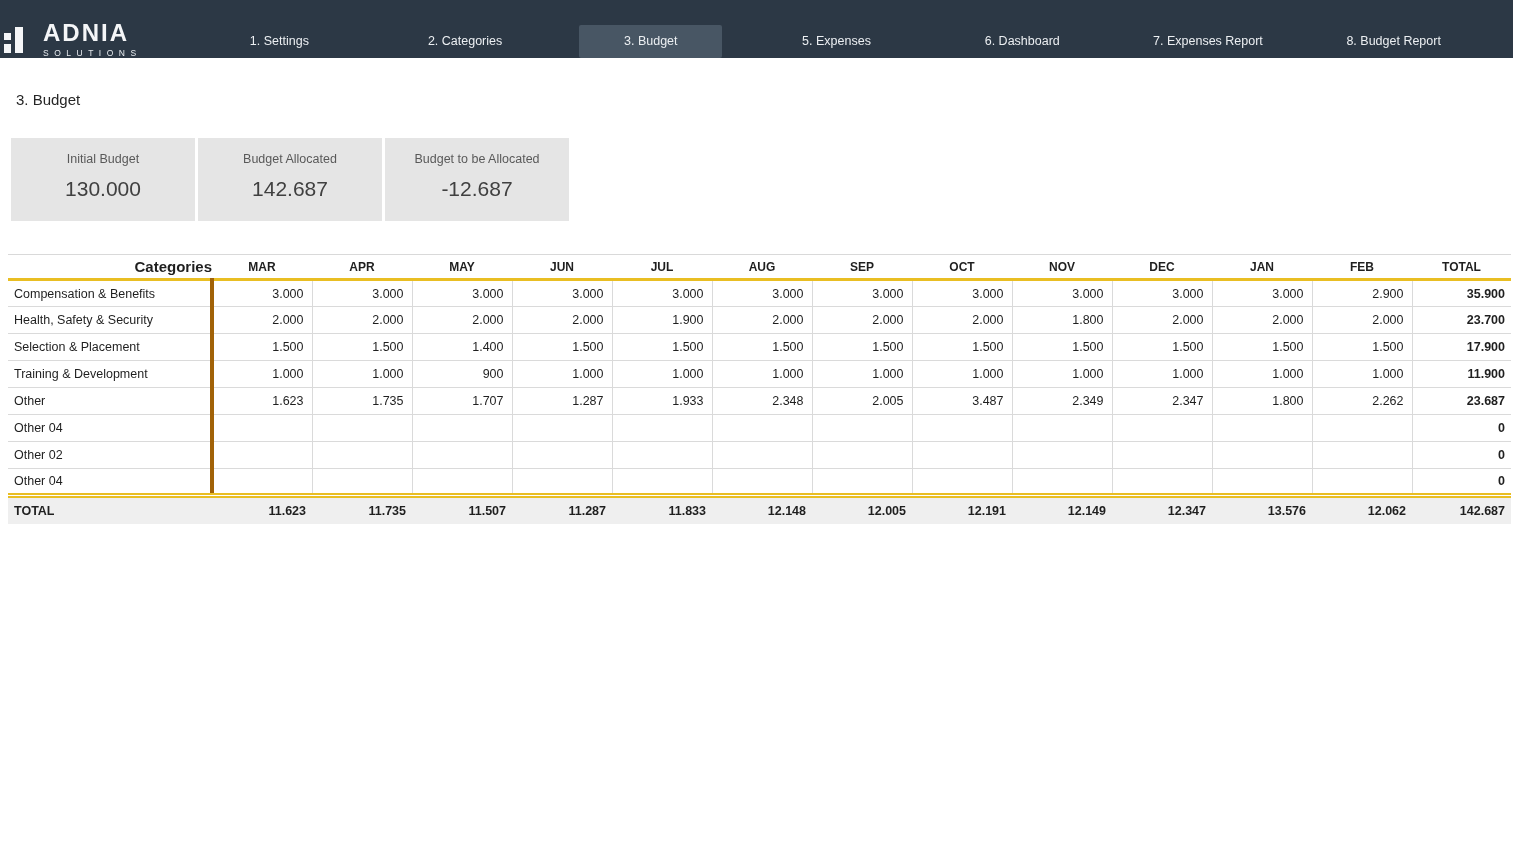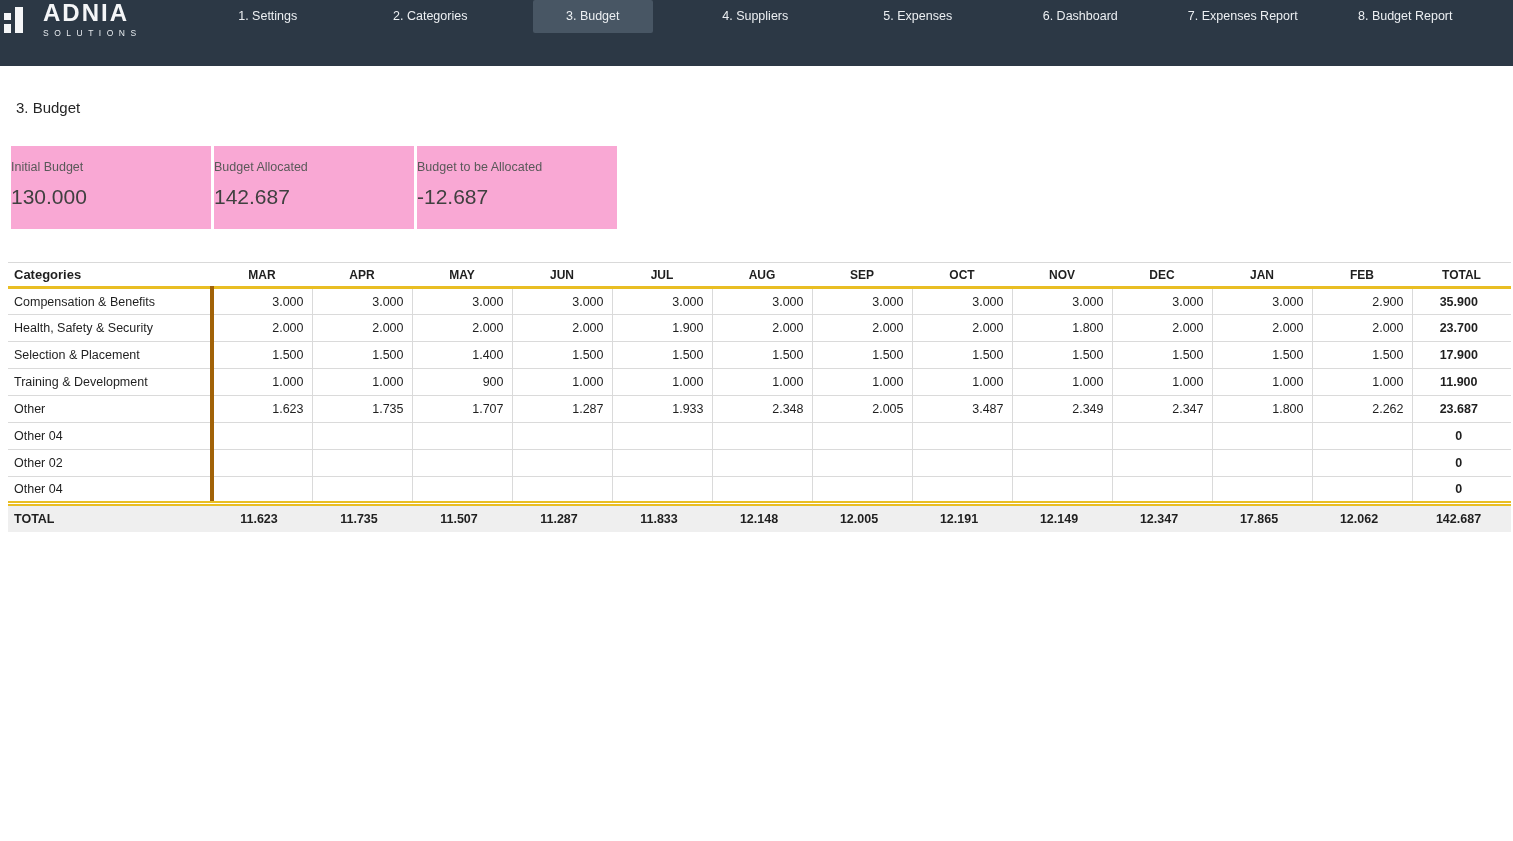--- a/index.html
+++ b/index.html
@@ -1,54 +1,54 @@
 <!DOCTYPE html>
 <html><head>
 <meta charset="utf-8">
 <style>
   * { box-sizing: border-box; margin: 0; padding: 0; }
   html, body { width: 1513px; height: 841px; background: #ffffff;
     font-family: "Liberation Sans", sans-serif; overflow: hidden; }
 
   
-  .topnav { height: 66px; background: #2C3845; display: flex; align-items: flex-start; }
+  .topnav { height: 58px; background: #2C3845; display: flex; align-items: flex-end; }
   .logo { width: 208px; display: flex; align-items: center; gap: 9px; overflow: hidden; }
   .logo-icon { flex: 0 0 auto; margin-left: -4px; }
   .logo-text-brand { color: #F5F6F8; font-size: 24px; font-weight: 700;
     letter-spacing: 2px; line-height: 24px; }
   .logo-text-sub { color: #E6EAEE; font-size: 8.5px; letter-spacing: 5.5px;
     margin-top: 3px; }
   .nav-tabs { flex: 1; display: flex; align-items: center; padding-right: 48px; gap: 43px; }
   .tab { flex: 1; height: 33px; line-height: 33px; text-align: center;
     color: #ECEFF2; font-size: 12.5px; border-radius: 2px; cursor: pointer;
     white-space: nowrap; }
   .tab.active { background: #485664; }
 
   
   .page-title { margin: 33px 0 0 16px; font-size: 15px; font-weight: 400; color: #262626; }
 
   .kpi-row { display: flex; gap: 3px; margin: 30px 0 0 11px; }
-  .kpi-card { width: 200px; height: 83px; background: #f9a8d4; text-align: left; }
+  .kpi-card { width: 184px; height: 83px; background: #e5e5e5; text-align: center; }
   .kpi-label { margin-top: 14px; font-size: 12.5px; color: #595959; }
   .kpi-value { margin-top: 11px; font-size: 21px; color: #404040; }
 
   
   .budget-table { border-collapse: collapse; table-layout: fixed; width: 1503px;
     margin: 33px 0 0 8px; font-size: 12.5px; color: #1F1F1F; }
   .budget-table thead th { height: 25px; border-top: 1px solid #D9D9D9;
     border-bottom: 3px solid #E9BE23; font-weight: 700; font-size: 12px;
     text-align: center; vertical-align: middle; }
-  .budget-table thead th.cat-h { text-align: left; padding-left: 6px; font-size: 13px; }
+  .budget-table thead th.cat-h { text-align: right; padding-left: 6px; font-size: 15px; }
   .budget-table tbody td { height: 27px; border-bottom: 1px solid #DADADA;
     vertical-align: middle; }
   .budget-table td.cat { padding-left: 6px; border-right: 4px solid #a16207;
     text-align: left; }
   .budget-table td.num { text-align: right; padding-right: 8px;
     border-right: 1px solid #DADADA; }
-  .budget-table td.rowtotal { text-align: center; padding-right: 6px; font-weight: 700; }
+  .budget-table td.rowtotal { text-align: right; padding-right: 6px; font-weight: 700; }
   .budget-table tfoot td { height: 28px; background: #EFEFEF;
     border-top: 5px double #E9BE23; font-weight: 700; vertical-align: middle; }
   .budget-table tfoot td.cat { border-right: none; }
   .budget-table tfoot td.num { border-right: none; }
 </style>
 </head>
 <body>
 
 <nav class="topnav">
   <div class="logo">
@@ -60,21 +60,20 @@
     </svg>
     <div>
       <div class="logo-text-brand">ADNIA</div>
       <div class="logo-text-sub">SOLUTIONS</div>
     </div>
   </div>
   <div class="nav-tabs">
       <div class="tab">1. Settings</div>
       <div class="tab">2. Categories</div>
       <div class="tab active">3. Budget</div>
-      <div class="tab">4. Suppliers</div>
       <div class="tab">5. Expenses</div>
       <div class="tab">6. Dashboard</div>
       <div class="tab">7. Expenses Report</div>
       <div class="tab">8. Budget Report</div>
     </div>
 </nav>
 
 <h1 class="page-title">3. Budget</h1>
 
 <div class="kpi-row">
@@ -263,18 +262,18 @@
         <td class="num rowtotal">11.623</td>
         <td class="num rowtotal">11.735</td>
         <td class="num rowtotal">11.507</td>
         <td class="num rowtotal">11.287</td>
         <td class="num rowtotal">11.833</td>
         <td class="num rowtotal">12.148</td>
         <td class="num rowtotal">12.005</td>
         <td class="num rowtotal">12.191</td>
         <td class="num rowtotal">12.149</td>
         <td class="num rowtotal">12.347</td>
-        <td class="num rowtotal">17.865</td>
+        <td class="num rowtotal">13.576</td>
         <td class="num rowtotal">12.062</td>
         <td class="rowtotal">142.687</td>
       </tr>
   </tfoot>
 </table>
 
 </body></html>

